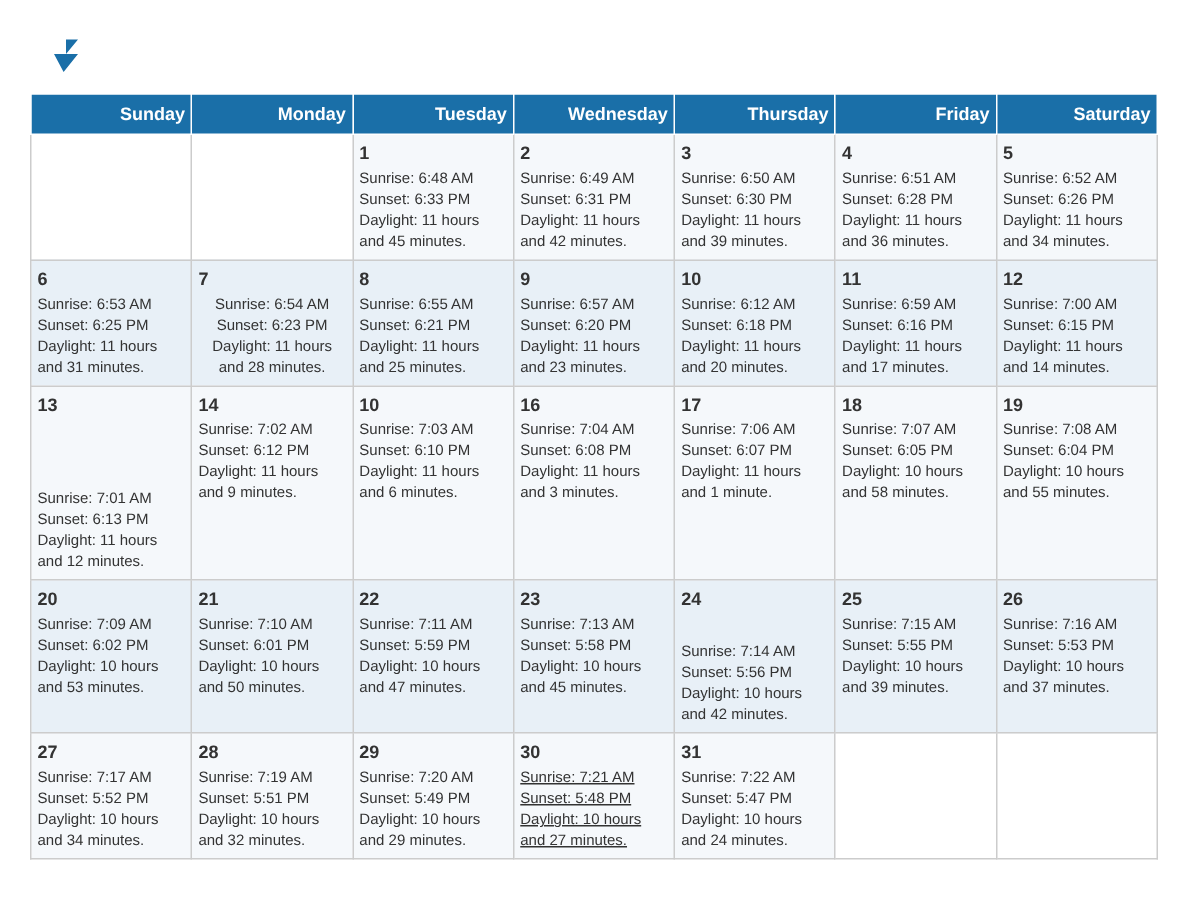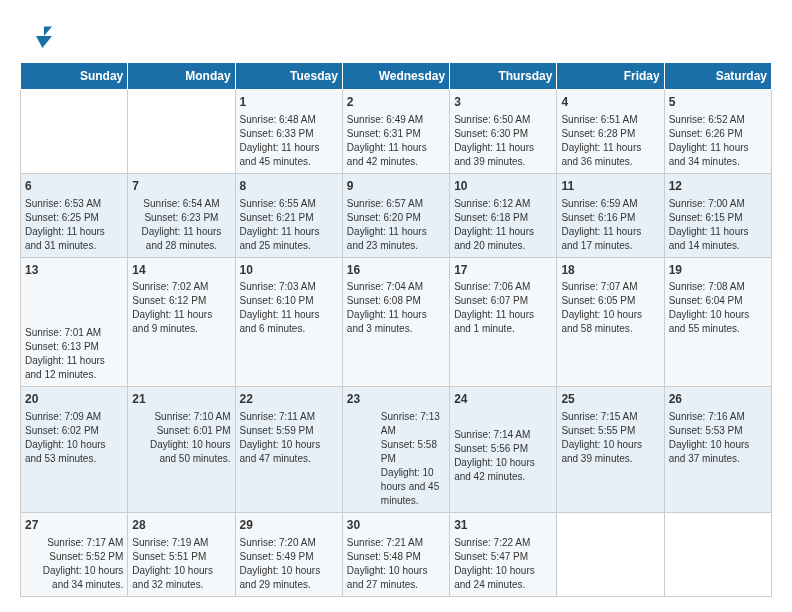--- a/index.html
+++ b/index.html
@@ -239,33 +239,33 @@
       </tr>
       <tr>
         <td>
           <div class="day-num">20</div>
           <div class="day-info" style="white-space: pre-line;">Sunrise: 7:09 AM
 Sunset: 6:02 PM
 Daylight: 10 hours and 53 minutes.</div>
         </td>
         <td>
           <div class="day-num">21</div>
-          <div class="day-info" style="white-space: pre-line; text-align: right;">Sunrise: 7:10 AM
+          <div class="day-info" style="white-space: pre-line;">Sunrise: 7:10 AM
 Sunset: 6:01 PM
 Daylight: 10 hours and 50 minutes.</div>
         </td>
         <td>
           <div class="day-num">22</div>
           <div class="day-info" style="white-space: pre-line;">Sunrise: 7:11 AM
 Sunset: 5:59 PM
 Daylight: 10 hours and 47 minutes.</div>
         </td>
         <td>
           <div class="day-num">23</div>
-          <div class="day-info" style="white-space: pre-line; margin-left: 34px;">Sunrise: 7:13 AM
+          <div class="day-info" style="white-space: pre-line;">Sunrise: 7:13 AM
 Sunset: 5:58 PM
 Daylight: 10 hours and 45 minutes.</div>
         </td>
         <td>
           <div class="day-num">24</div>
           <div class="day-info" style="white-space: pre-line; margin-top: 20px;">Sunrise: 7:14 AM
 Sunset: 5:56 PM
 Daylight: 10 hours and 42 minutes.</div>
         </td>
         <td>
@@ -277,39 +277,39 @@
         <td>
           <div class="day-num">26</div>
           <div class="day-info" style="white-space: pre-line;">Sunrise: 7:16 AM
 Sunset: 5:53 PM
 Daylight: 10 hours and 37 minutes.</div>
         </td>
       </tr>
       <tr>
         <td>
           <div class="day-num">27</div>
-          <div class="day-info" style="white-space: pre-line; text-align: right;">Sunrise: 7:17 AM
+          <div class="day-info" style="white-space: pre-line;">Sunrise: 7:17 AM
 Sunset: 5:52 PM
 Daylight: 10 hours and 34 minutes.</div>
         </td>
         <td>
           <div class="day-num">28</div>
           <div class="day-info" style="white-space: pre-line;">Sunrise: 7:19 AM
 Sunset: 5:51 PM
 Daylight: 10 hours and 32 minutes.</div>
         </td>
         <td>
           <div class="day-num">29</div>
           <div class="day-info" style="white-space: pre-line;">Sunrise: 7:20 AM
 Sunset: 5:49 PM
 Daylight: 10 hours and 29 minutes.</div>
         </td>
         <td>
           <div class="day-num">30</div>
-          <div class="day-info" style="white-space: pre-line;">Sunrise: 7:21 AM
+          <div class="day-info" style="white-space: pre-line; text-decoration: underline;">Sunrise: 7:21 AM
 Sunset: 5:48 PM
 Daylight: 10 hours and 27 minutes.</div>
         </td>
         <td>
           <div class="day-num">31</div>
           <div class="day-info" style="white-space: pre-line;">Sunrise: 7:22 AM
 Sunset: 5:47 PM
 Daylight: 10 hours and 24 minutes.</div>
         </td>
         <td class="empty"></td>

